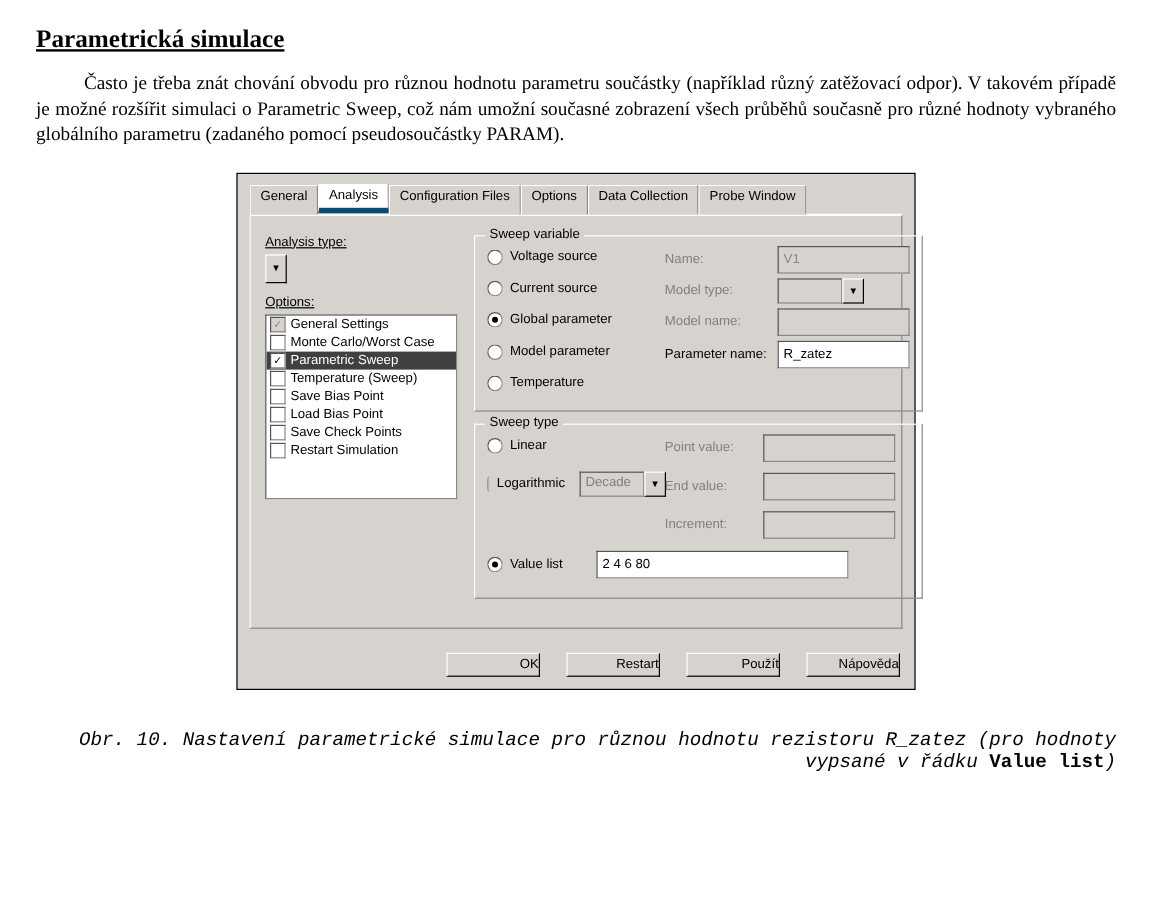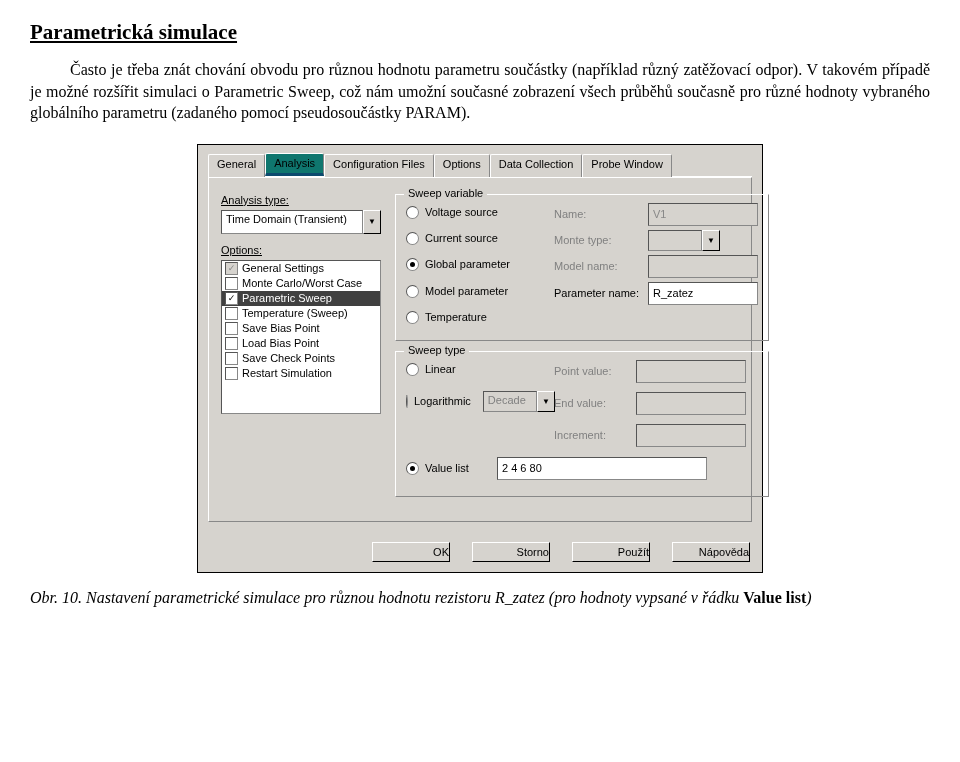--- a/index.html
+++ b/index.html
@@ -18,23 +18,24 @@
     text-decoration: underline;
     margin-bottom: 14px;
   }
   .para {
     text-align: justify;
     line-height: 1.35;
     margin-bottom: 20px;
     text-indent: 40px;
   }
   .caption {
-    text-align: left;
+    text-align: right;
     font-style: italic;
-    margin-top: 16px;
+    margin-top: 33px;
+    font-family: Liberation Mono, monospace;
   }
 
   
   .dialog-wrap {
     display: flex;
     justify-content: center;
   }
   .dialog {
     width: 564px;
     background: #d6d3ce;
@@ -84,22 +85,22 @@
     border-top-color:#fff;
     border-left-color:#fff;
     border-bottom: none;
     background: #d6d3ce;
     margin-right: 0px;
     position: relative;
     top: 1px;
     border-radius: 2px 2px 0 0;
   }
   .tab.active {
-    background: #0f766e;
-    border-bottom: 3px solid #0c4a6e;
+    background: #ffffff;
+    border-bottom: 5px solid #0c4a6e;
     z-index: 2;
     top: 0;
     padding-bottom: 4px;
   }
   .tab-panel {
     border: 1px solid #fff;
     border-right-color:#888;
     border-bottom-color:#888;
     padding: 16px 12px 14px 12px;
     background: #d6d3ce;
@@ -265,21 +266,20 @@
         <div class="tab">Data Collection</div>
         <div class="tab">Probe Window</div>
       </div>
 
       <div class="tab-panel">
         <div class="layout">
 
           <div class="col-left">
             <span class="lbl underline">Analysis type:</span>
             <div class="combo">
-              <div class="combo-input">Time Domain (Transient)</div>
               <div class="combo-btn">▼</div>
             </div>
 
             <div style="height:10px"></div>
             <span class="lbl underline">Options:</span>
             <div class="listbox">
               <div class="listitem">
                 <span class="chk disabled checked"></span>
                 <span>General Settings</span>
               </div>
@@ -323,21 +323,21 @@
                   <span class="radio"></span>
                   <span>Voltage source</span>
                 </div>
                 <span class="grey">Name:</span>
                 <input class="txtinput dis" value="V1" style="">
 
                 <div class="radio-row">
                   <span class="radio"></span>
                   <span>Current source</span>
                 </div>
-                <span class="grey">Monte type:</span>
+                <span class="grey">Model type:</span>
                 <div class="combo-sm">
                   <div class="combo-input dis" style="background:#d6d3ce"></div>
                   <div class="combo-btn">▼</div>
                 </div>
 
                 <div class="radio-row">
                   <span class="radio sel"></span>
                   <span>Global parameter</span>
                 </div>
                 <span class="grey">Model name:</span>
@@ -394,21 +394,21 @@
               </div>
             </div>
 
           </div>
         </div>
       </div>
     </div>
 
     <div class="btnrow">
       <div class="wbtn">OK</div>
-      <div class="wbtn">Storno</div>
+      <div class="wbtn">Restart</div>
       <div class="wbtn">Použít</div>
       <div class="wbtn">Nápověda</div>
     </div>
   </div>
 </div>
 
 <div class="caption">
   <span style="font-style:italic">Obr. 10. </span><span style="font-style:italic">Nastavení parametrické simulace pro různou hodnotu rezistoru R_zatez (pro hodnoty vypsané v řádku </span><span style="font-style:normal;font-weight:bold">Value list</span><span style="font-style:italic">)</span>
 </div>
 

